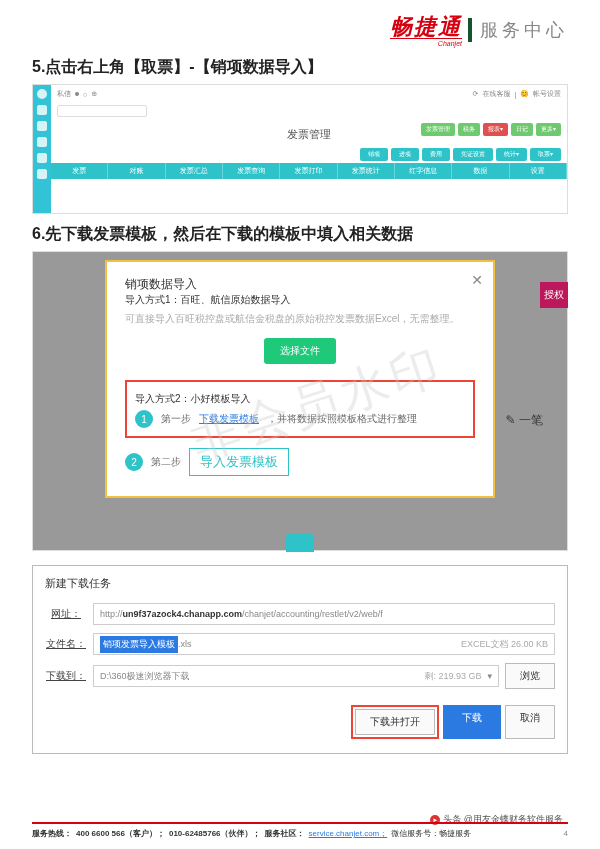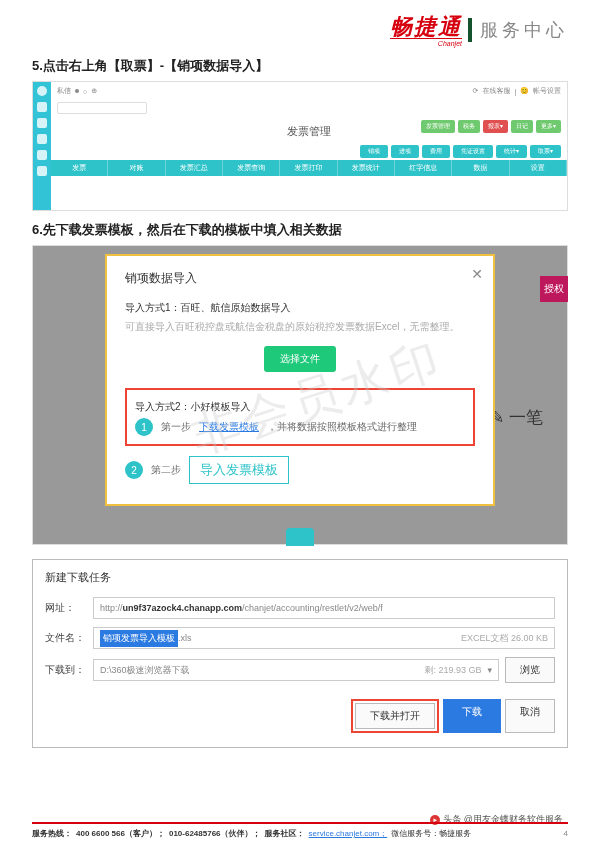--- a/index.html
+++ b/index.html
@@ -3,21 +3,21 @@
   <meta charset="utf-8">
   <style>
     * { box-sizing: border-box; margin: 0; padding: 0; }
     body { width: 600px; height: 849px; font-family: "Microsoft YaHei", Arial, sans-serif; background: #fff; position: relative; font-size: 11px; color: #333; }
     .page { padding: 12px 32px 0 32px; }
     .header { text-align: right; margin-bottom: 8px; }
     .brand { display: inline-flex; align-items: center; gap: 6px; }
     .logo { font-family: "STKaiti","KaiTi",serif; font-style: italic; font-weight: bold; color: #d7000f; font-size: 22px; letter-spacing: 2px; }
     .logo-en { font-size: 7px; color: #d7000f; font-style: italic; display: block; text-align: right; margin-top:-4px; border-top:1px solid #d7000f; padding-top:1px;}
     .service { font-size: 18px; color: #888; letter-spacing: 4px; border-left: 4px solid #14532d; padding-left: 8px; }
-    .step { font-size: 13px; font-weight: bold; color: #222; margin: 10px 0 6px 0; }
+    .step { font-size: 16px; font-weight: bold; color: #222; margin: 10px 0 6px 0; }
     .shot1 { border: 1px solid #ddd; height: 130px; background: #fafafa; display: flex; }
     .shot1-side { width: 18px; background: #33c3d6; display:flex; flex-direction:column; align-items:center; padding-top:4px; gap:6px;}
     .side-icon { width:10px;height:10px;background:#fff;border-radius:2px;opacity:.8;}
     .side-icon.top{border-radius:50%;}
     .shot1-main { flex:1; display:flex; flex-direction:column; }
     .shot1-top { height: 18px; background:#fff; display:flex; align-items:center; padding:0 6px; font-size:7px; color:#888; justify-content:space-between;}
     .pill{display:flex;align-items:center;gap:4px;}
     .dot{width:4px;height:4px;border-radius:50%;background:#888;}
     .shot1-title { text-align:center; font-size:11px; color:#555; background:#fff; padding:8px 0 4px 0; position:relative;}
     .greenrow{position:absolute;right:6px;top:4px;display:flex;gap:3px;}
@@ -31,38 +31,38 @@
     .navitem{flex:1;text-align:center;line-height:16px;border-right:1px solid rgba(255,255,255,.3);}
     .dropdown{position:absolute;right:12px;top:92px;background:#fff;border:1px solid #ccc;width:60px;font-size:7px;}
     .dropdown div{padding:3px 4px;text-align:center;}
     .dropdown .hl{border:1px solid #e05050;color:#333;}
     .shot1-body{flex:1;background:#fff;position:relative;}
 
     .shot2{border:1px solid #ddd;background:#999;height:300px;position:relative;display:flex;align-items:flex-start;justify-content:center;padding-top:8px;}
     .modal{background:#fff;width:390px;border:2px solid #f0c040;position:relative;padding:14px 18px 16px 18px;}
     .modal-title{font-size:12px;color:#333;}
     .close{position:absolute;right:10px;top:10px;font-size:14px;color:#888;cursor:pointer;}
-    .m-body{font-size:10px;color:#666;margin-top:14px;}
+    .m-body{font-size:10px;color:#666;}
     .m-sub{font-size:10px;color:#333;margin-bottom:4px;}
     .m-desc{color:#aaa;line-height:1.5;}
     .gbtn2{display:block;margin:12px auto 16px auto;background:#1fc97a;color:#fff;font-size:10px;padding:6px 16px;border-radius:3px;width:max-content;}
     .redbox{border:2px solid #e43;padding:10px 8px 4px 8px;margin-bottom:10px;}
     .steprow{display:flex;align-items:center;gap:8px;font-size:10px;margin:4px 0;}
     .circle{width:18px;height:18px;border-radius:50%;background:#2dc3c9;color:#fff;display:flex;align-items:center;justify-content:center;font-size:10px;}
     .link{color:#2a7ae2;text-decoration:underline;}
     .outbtn{border:1px solid #2dc3c9;color:#2dc3c9;padding:4px 10px;font-size:13px;}
     .wm{position:absolute;font-size:48px;color:rgba(200,200,200,.35);transform:rotate(-18deg);pointer-events:none;left:80px;top:110px;letter-spacing:4px;font-family:"KaiTi","STKaiti";}
     .sidegreen{position:absolute;right:-1px;top:30px;background:#be185d;color:#fff;font-size:10px;padding:6px 4px;writing-mode:horizontal-tb;}
-    .pen{position:absolute;right:24px;top:160px;font-size:17px;color:#333;}
+    .pen{position:absolute;right:24px;top:160px;font-size:12px;color:#333;}
     .robot{position:absolute;left:50%;bottom:-2px;transform:translateX(-50%);width:28px;height:18px;background:#2dc3c9;border-radius:4px 4px 0 0;}
 
     .shot3{border:1px solid #bbb;background:#fff;margin-top:14px;padding:10px 12px 14px 12px;}
     .s3-title{font-size:11px;color:#333;margin-bottom:12px;}
     .s3-row{display:flex;align-items:center;gap:6px;margin:8px 0;font-size:10px;}
-    .s3-lab{width:42px;text-align:left;color:#444;}
+    .s3-lab{width:42px;text-align:center;color:#444;text-decoration:underline;}
     .s3-inp{flex:1;border:1px solid #ccc;height:22px;padding:0 6px;font-size:9px;color:#888;display:flex;align-items:center;overflow:hidden;}
     .s3-inp .tail{margin-left:auto;color:#aaa;}
     .btn{border:1px solid #bbb;padding:5px 14px;font-size:10px;background:#fafafa;cursor:pointer;}
     .btn.blue{background:#2a7ae2;color:#fff;border-color:#2a7ae2;padding:5px 18px;}
     .btnrow{display:flex;gap:4px;justify-content:flex-end;margin-top:16px;}
     .redbox2{border:2px solid #e43;padding:2px;}
 
     .footer{position:absolute;left:32px;right:32px;bottom:10px;border-top:2px solid #d7000f;padding-top:4px;font-size:8px;color:#333;display:flex;gap:4px;align-items:center;flex-wrap:wrap;}
     .footer .r{margin-left:auto;color:#888;}
     .footer a{color:#2a7ae2;text-decoration:underline;}

